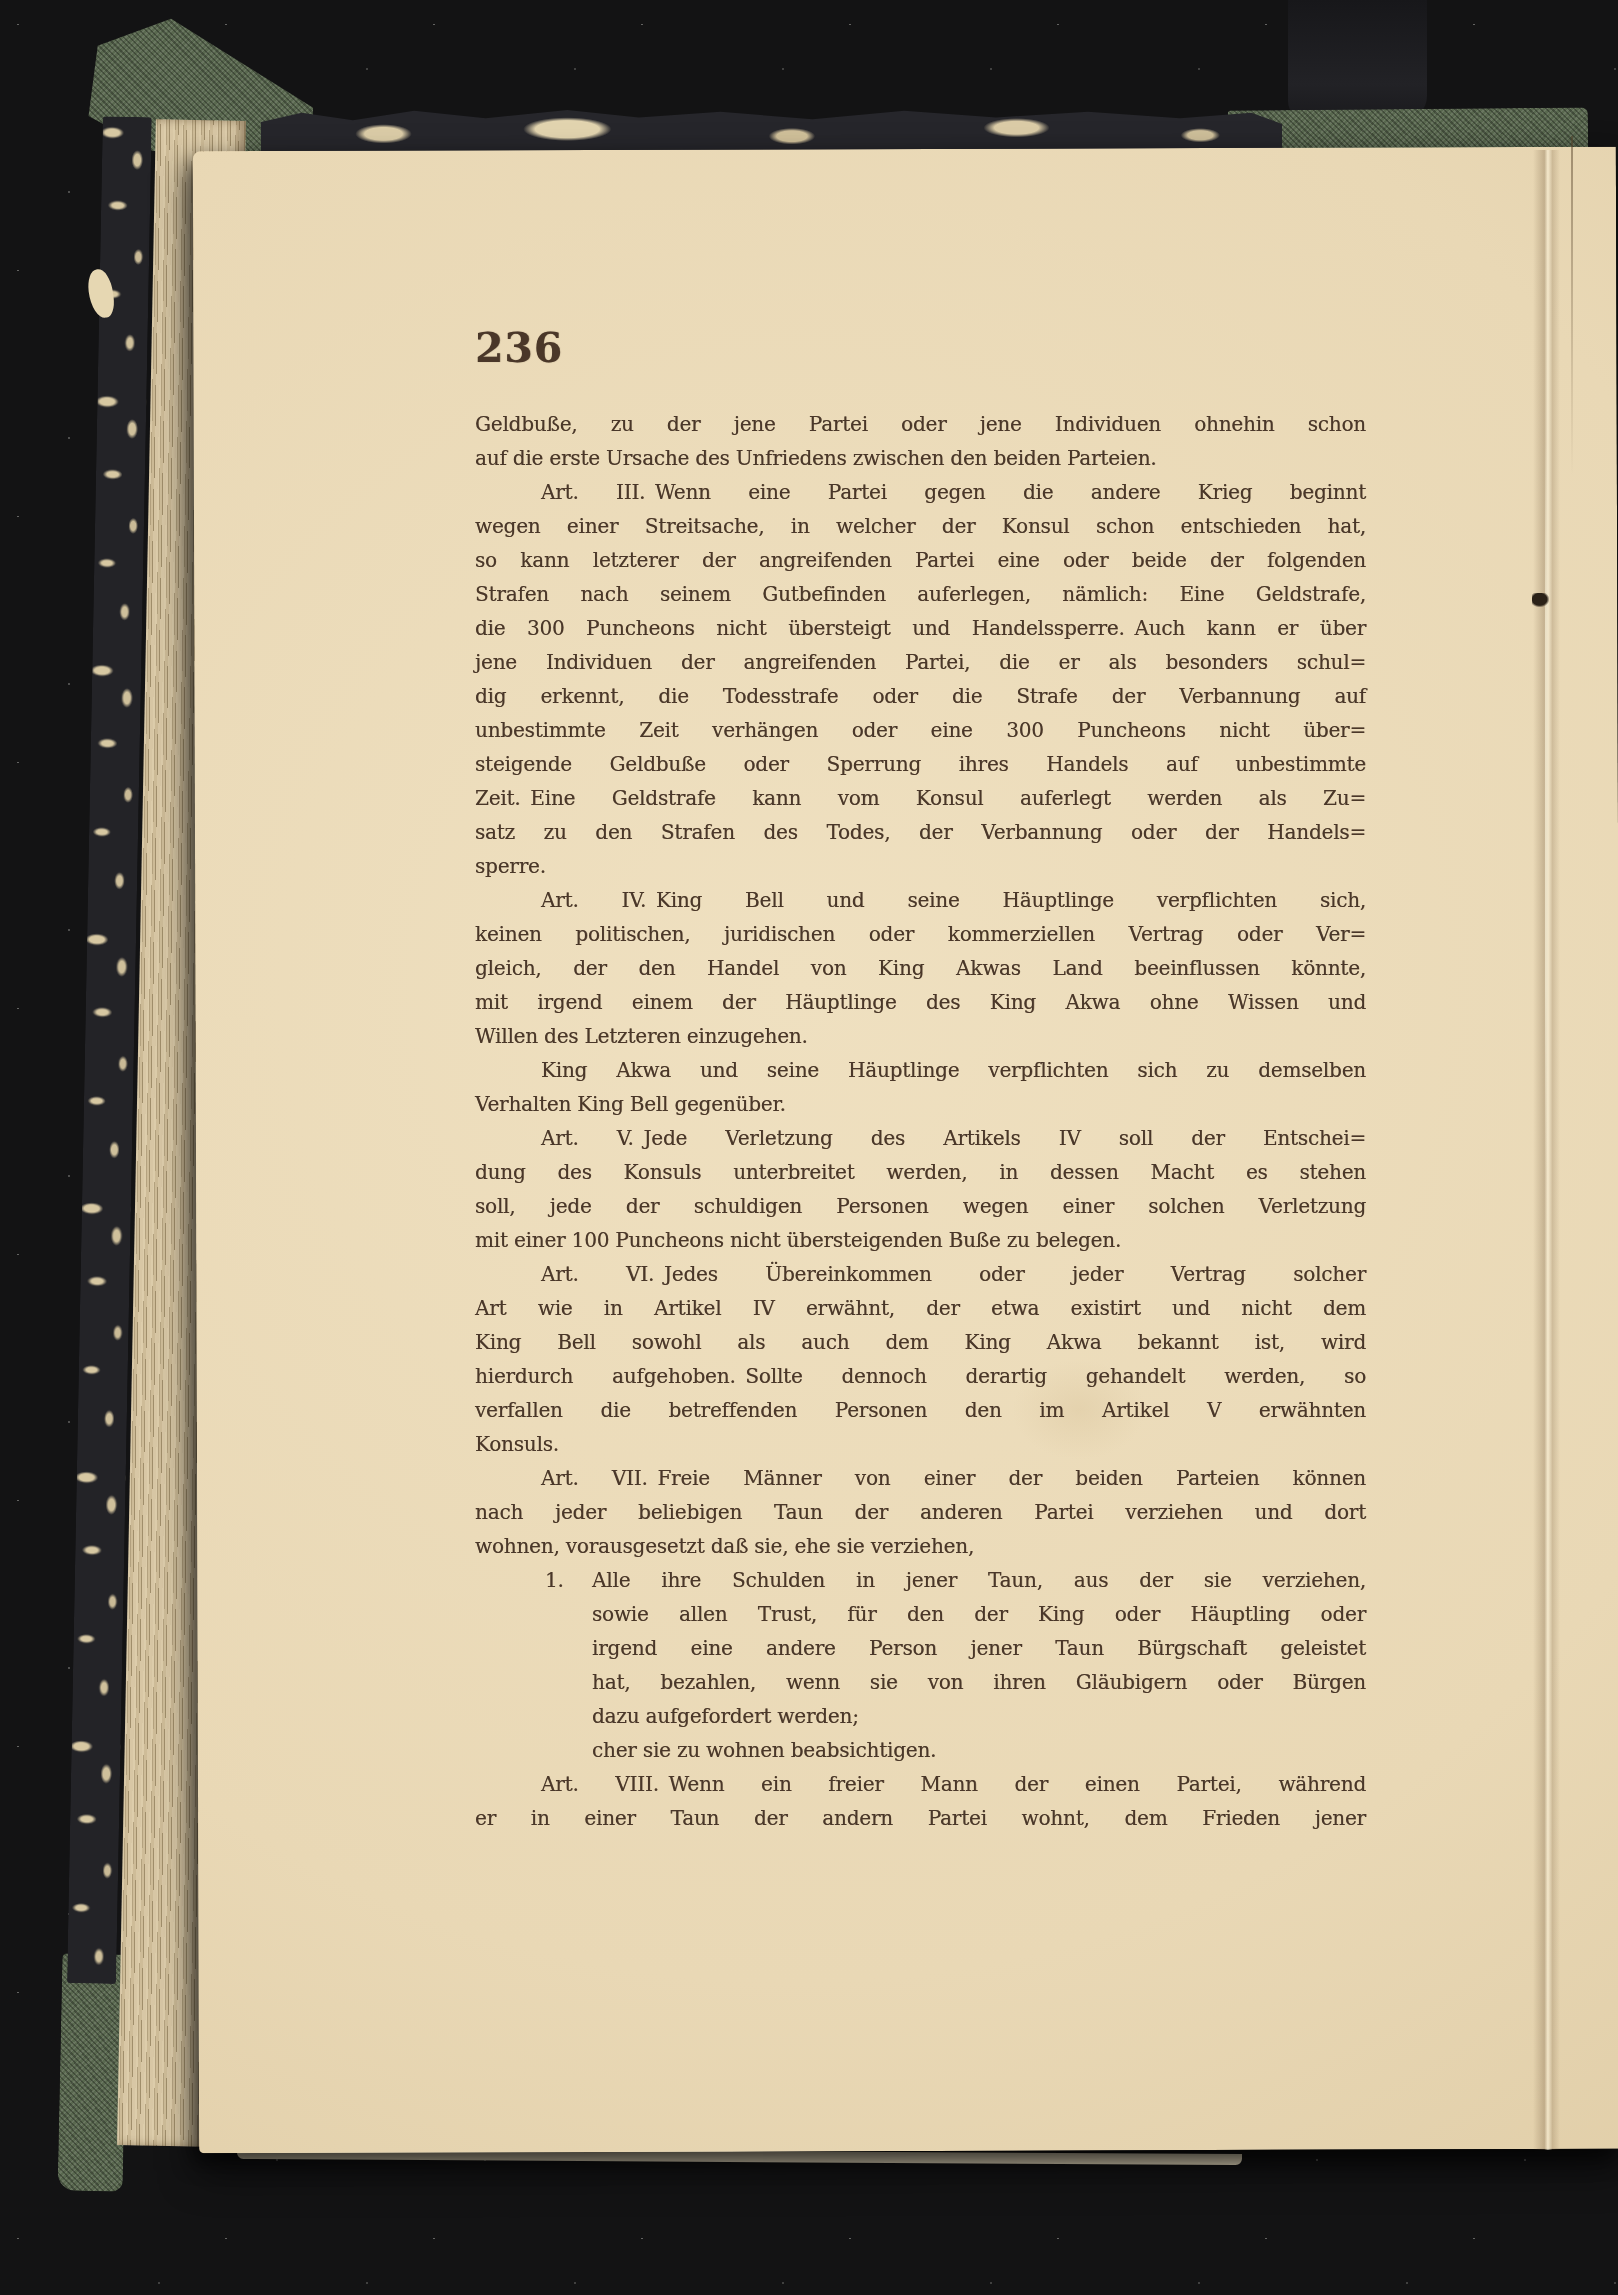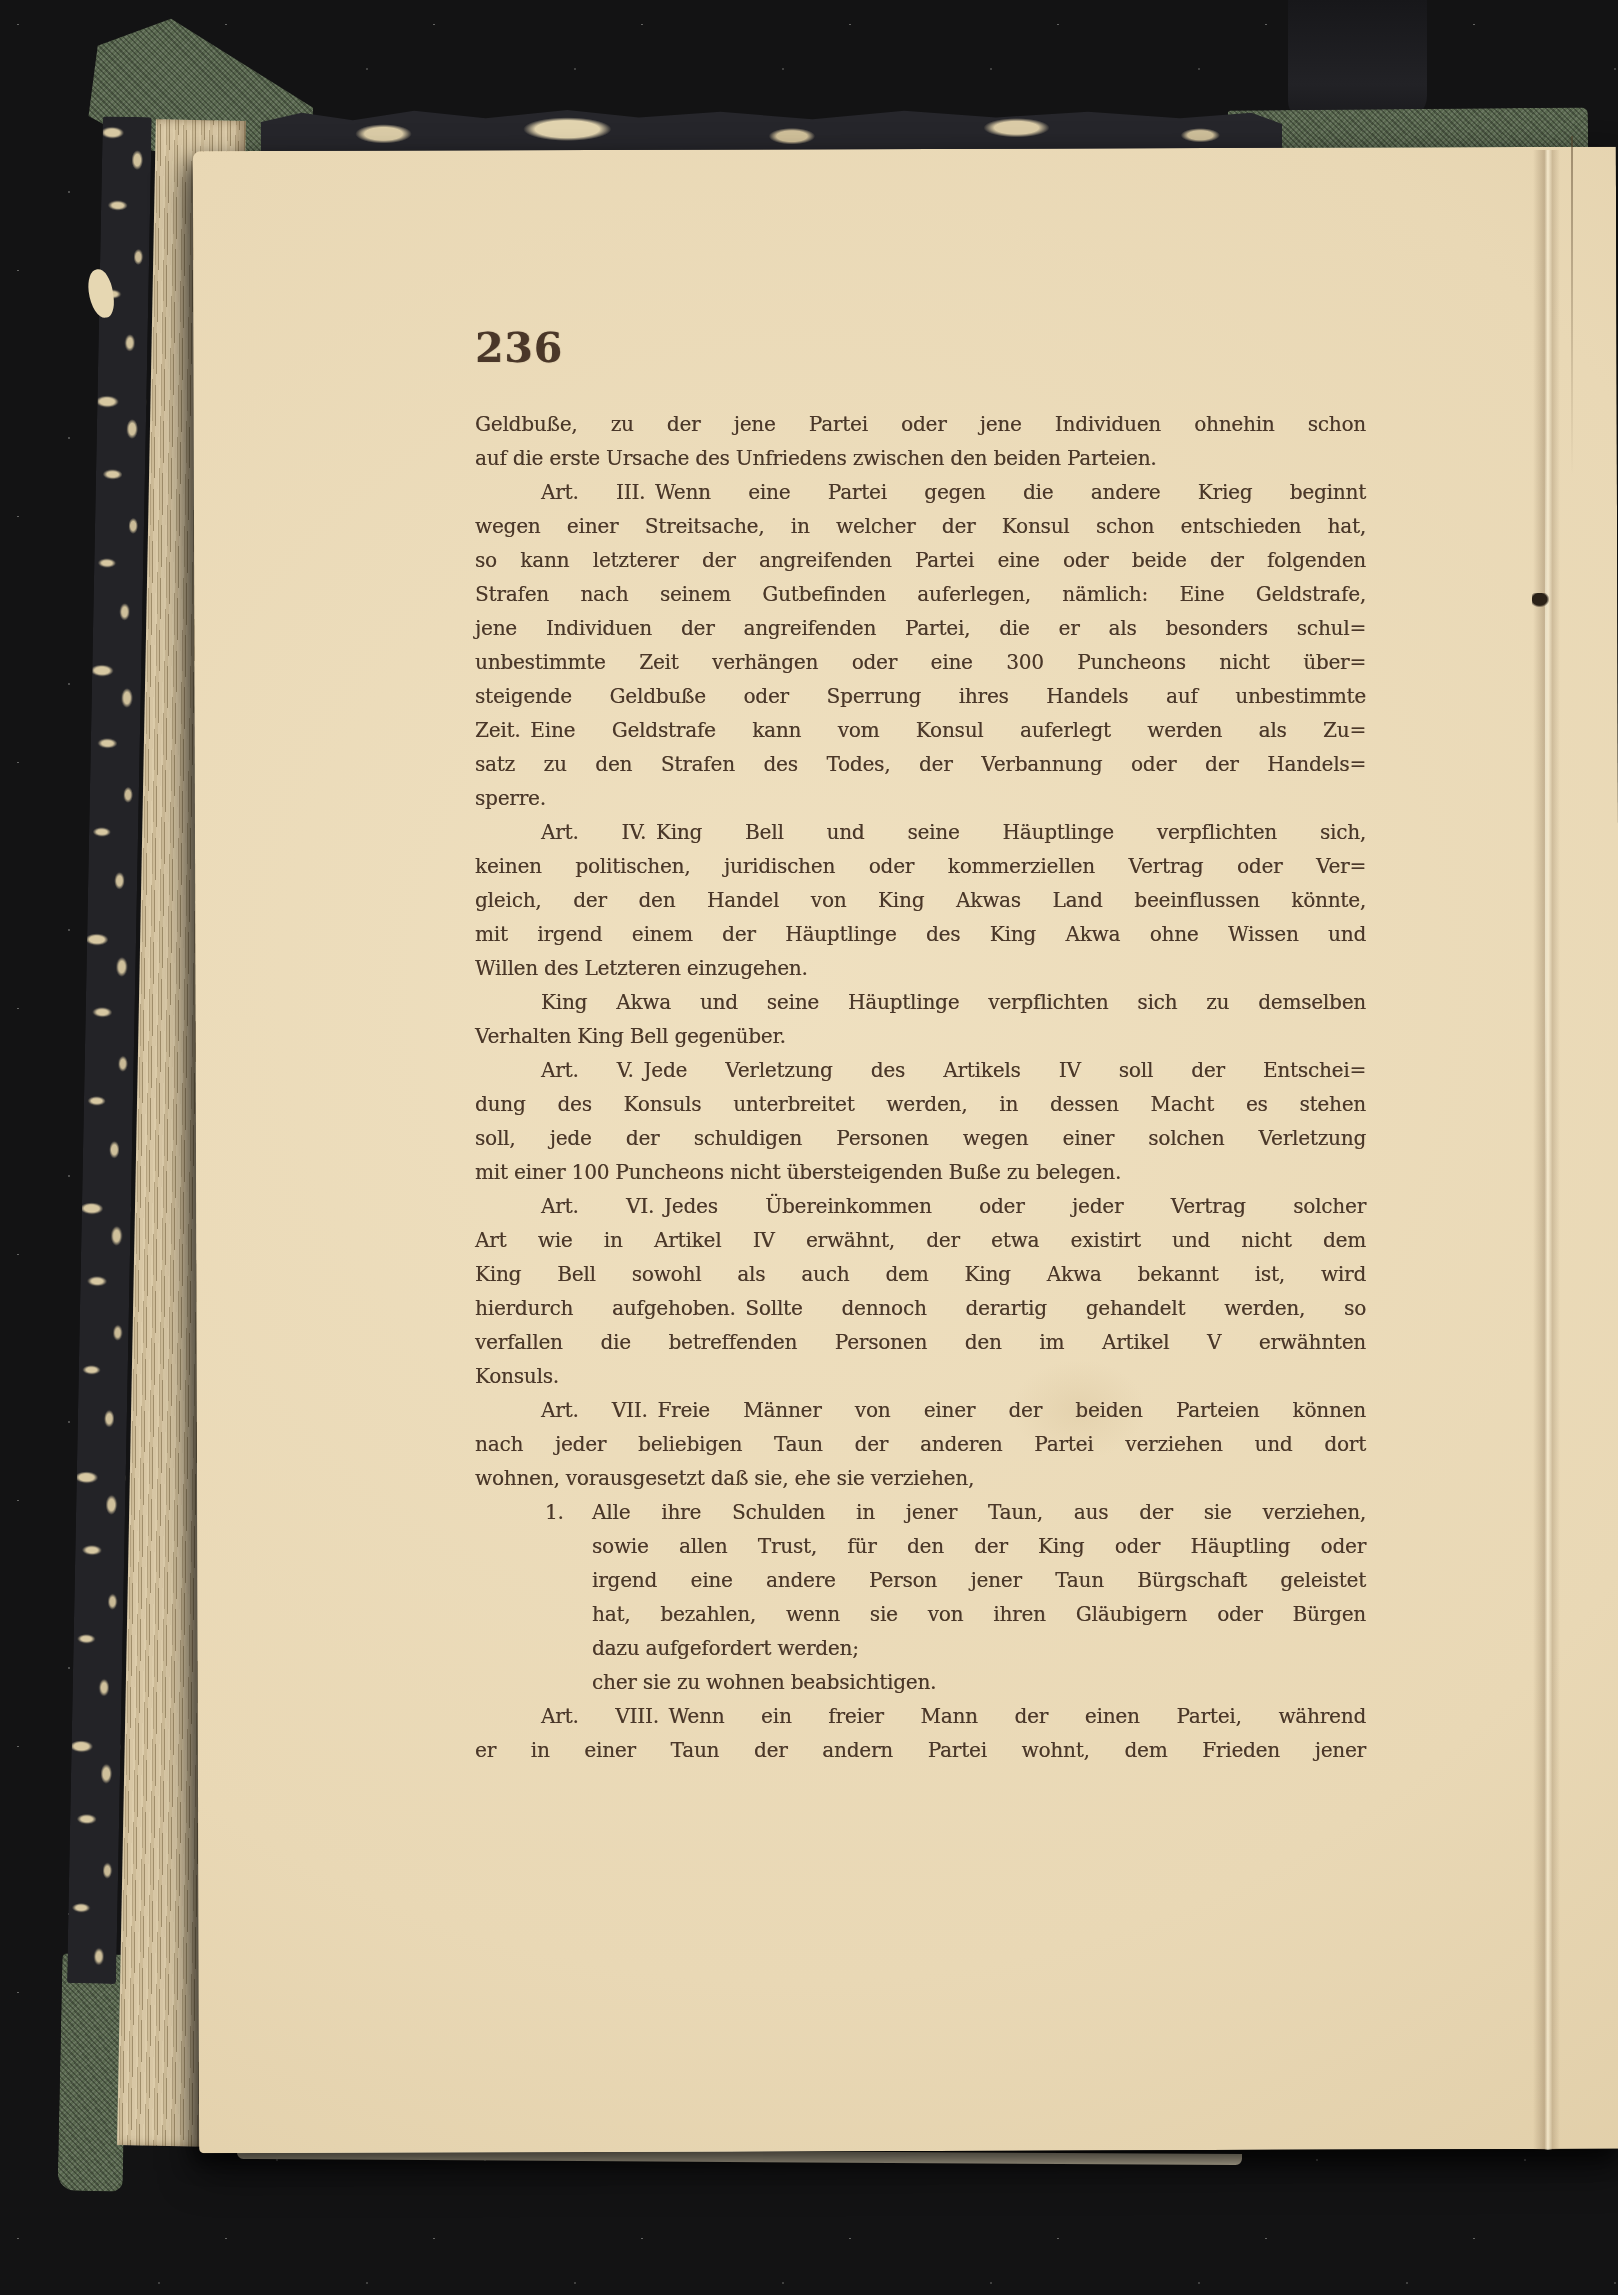--- a/index.html
+++ b/index.html
@@ -121,21 +121,23 @@
 <div class="page-gap"></div>
 
 <div class="pagenum">236</div>
 <div class="textblock">
     <div class="tl ">Geldbuße, zu der jene Partei oder jene Individuen ohnehin schon</div>
     <div class="tl e">auf die erste Ursache des Unfriedens zwischen den beiden Parteien.</div>
     <div class="tl ip">Art. III. Wenn eine Partei gegen die andere Krieg beginnt</div>
     <div class="tl ">wegen einer Streitsache, in welcher der Konsul schon entschieden hat,</div>
     <div class="tl ">so kann letzterer der angreifenden Partei eine oder beide der folgenden</div>
     <div class="tl ">Strafen nach seinem Gutbefinden auferlegen, nämlich: Eine Geldstrafe,</div>
+    <div class="tl ">die 300 Puncheons nicht übersteigt und Handelssperre. Auch kann er über</div>
     <div class="tl ">jene Individuen der angreifenden Partei, die er als besonders schul=</div>
+    <div class="tl ">dig erkennt, die Todesstrafe oder die Strafe der Verbannung auf</div>
     <div class="tl ">unbestimmte Zeit verhängen oder eine 300 Puncheons nicht über=</div>
     <div class="tl ">steigende Geldbuße oder Sperrung ihres Handels auf unbestimmte</div>
     <div class="tl ">Zeit. Eine Geldstrafe kann vom Konsul auferlegt werden als Zu=</div>
     <div class="tl ">satz zu den Strafen des Todes, der Verbannung oder der Handels=</div>
     <div class="tl e">sperre.</div>
     <div class="tl ip">Art. IV. King Bell und seine Häuptlinge verpflichten sich,</div>
     <div class="tl ">keinen politischen, juridischen oder kommerziellen Vertrag oder Ver=</div>
     <div class="tl ">gleich, der den Handel von King Akwas Land beeinflussen könnte,</div>
     <div class="tl ">mit irgend einem der Häuptlinge des King Akwa ohne Wissen und</div>
     <div class="tl e">Willen des Letzteren einzugehen.</div>

